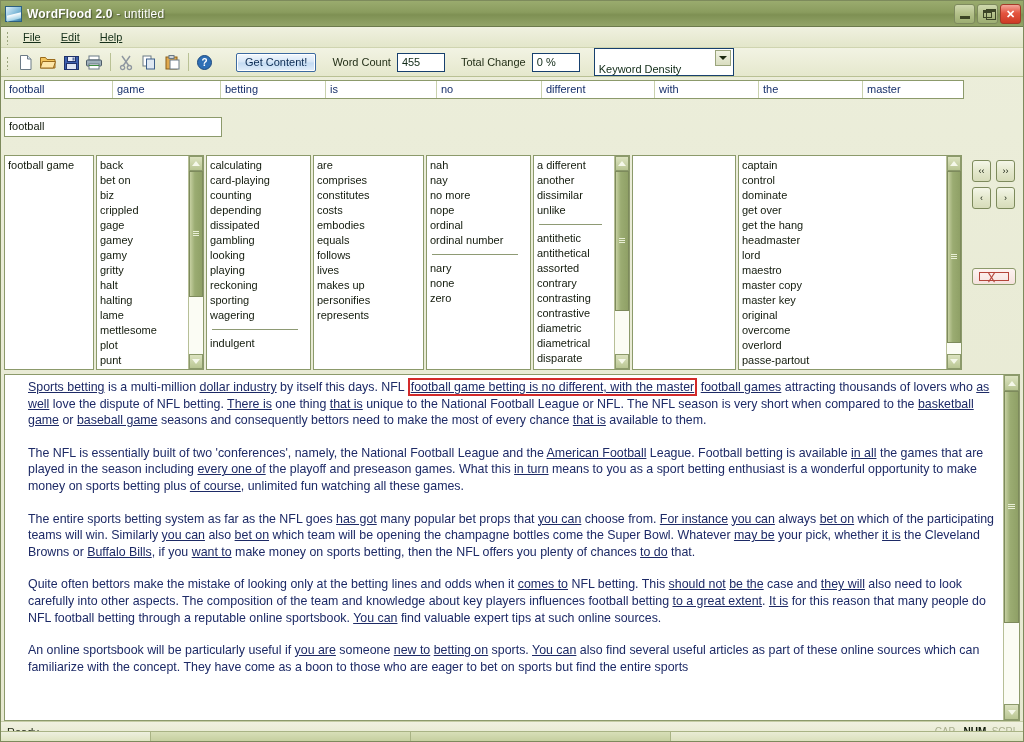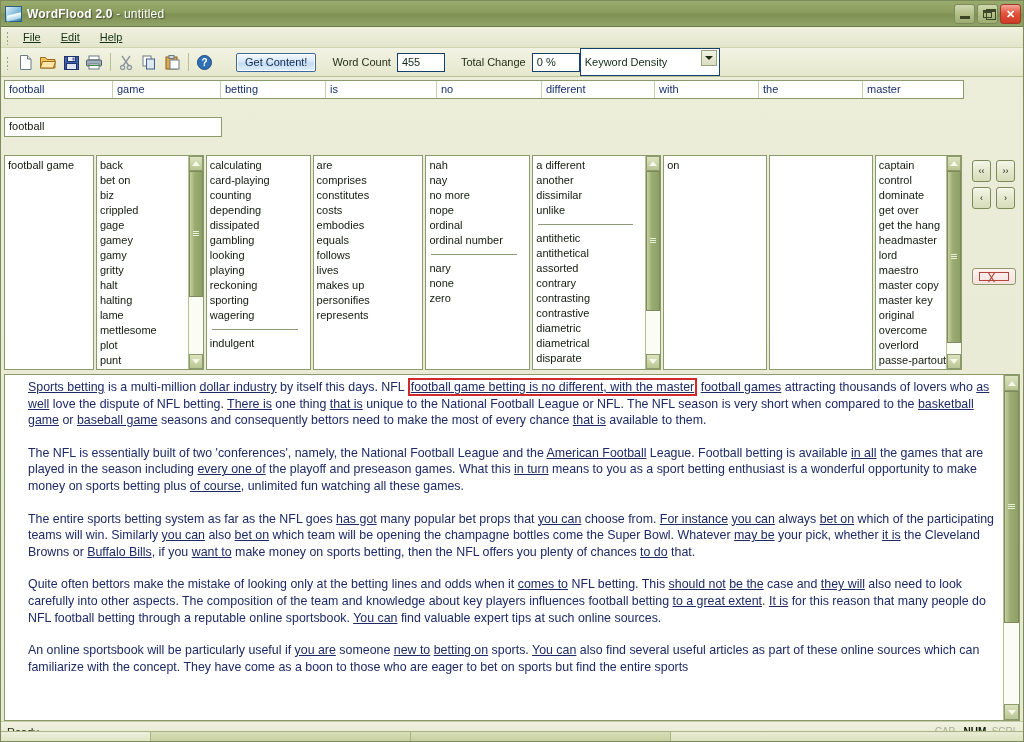--- a/index.html
+++ b/index.html
@@ -114,24 +114,24 @@
     box-shadow: inset 0 0 0 1px #fff;
     font-weight: normal;
   }
   .tb-label { font-size: 11px; color: #243018; margin: 0 6px 0 16px; }
   .tb-input {
     border: 1px solid #17406e; background: #fff; font-size: 11px;
     color: #102a17; padding: 2px 4px; height: 19px; width: 48px;
     font-family: "Liberation Sans", sans-serif;
   }
   .tb-select {
-    height: 28px; width: 140px;
+    margin-left: 14px; height: 28px; width: 140px;
     border: 1px solid #17406e; background: #fff;
     font-size: 11px; color: #102a17;
-    display: flex; align-items: center; padding: 0 4px;
+    display: flex; align-items: flex-end; padding: 0 4px;
     position: relative;
   }
   .tb-select .arrow {
     position: absolute; right: 2px; top: 1px; width: 16px; height: 16px;
     background: linear-gradient(to bottom, #f1f3e4, #d9ddc0);
     border: 1px solid #9aa47c;
     display:flex; align-items:center; justify-content:center;
   }
   .caret-down { width:0;height:0;border-left:4px solid transparent;border-right:4px solid transparent;border-top:4px solid #1c2a12; }
 
@@ -515,21 +515,21 @@
             <div class="w">nope</div>
             <div class="w">ordinal</div>
             <div class="w">ordinal number</div>
             <div class="divider"></div>
             <div class="w">nary</div>
             <div class="w">none</div>
             <div class="w">zero</div>
           </div>
         </div>
 
-        <div class="listbox" style="width:129px">
+        <div class="listbox" style="width:97px">
           <div class="listinner">
             <div class="w">a different</div>
             <div class="w">another</div>
             <div class="w">dissimilar</div>
             <div class="w">unlike</div>
             <div class="divider"></div>
             <div class="w">antithetic</div>
             <div class="w">antithetical</div>
             <div class="w">assorted</div>
             <div class="w">contrary</div>
@@ -549,25 +549,20 @@
               </div>
             <div class="strack">
               <div class="sthumb" style="top:0; height:140px;"></div>
             </div>
             <div class="sbtn">
                 <span class="sdn"></span>
               </div>
           </div>
         </div>
 
-        <div class="listbox" style="width:104px">
-          <div class="listinner">
-            <div class="w">on</div>
-          </div>
-        </div>
 
         <div class="listbox" style="width:104px">
           <div class="listinner"></div>
         </div>
 
         <div class="listbox" style="flex:1 1 auto">
           <div class="listinner">
             <div class="w">captain</div>
             <div class="w">control</div>
             <div class="w">dominate</div>

